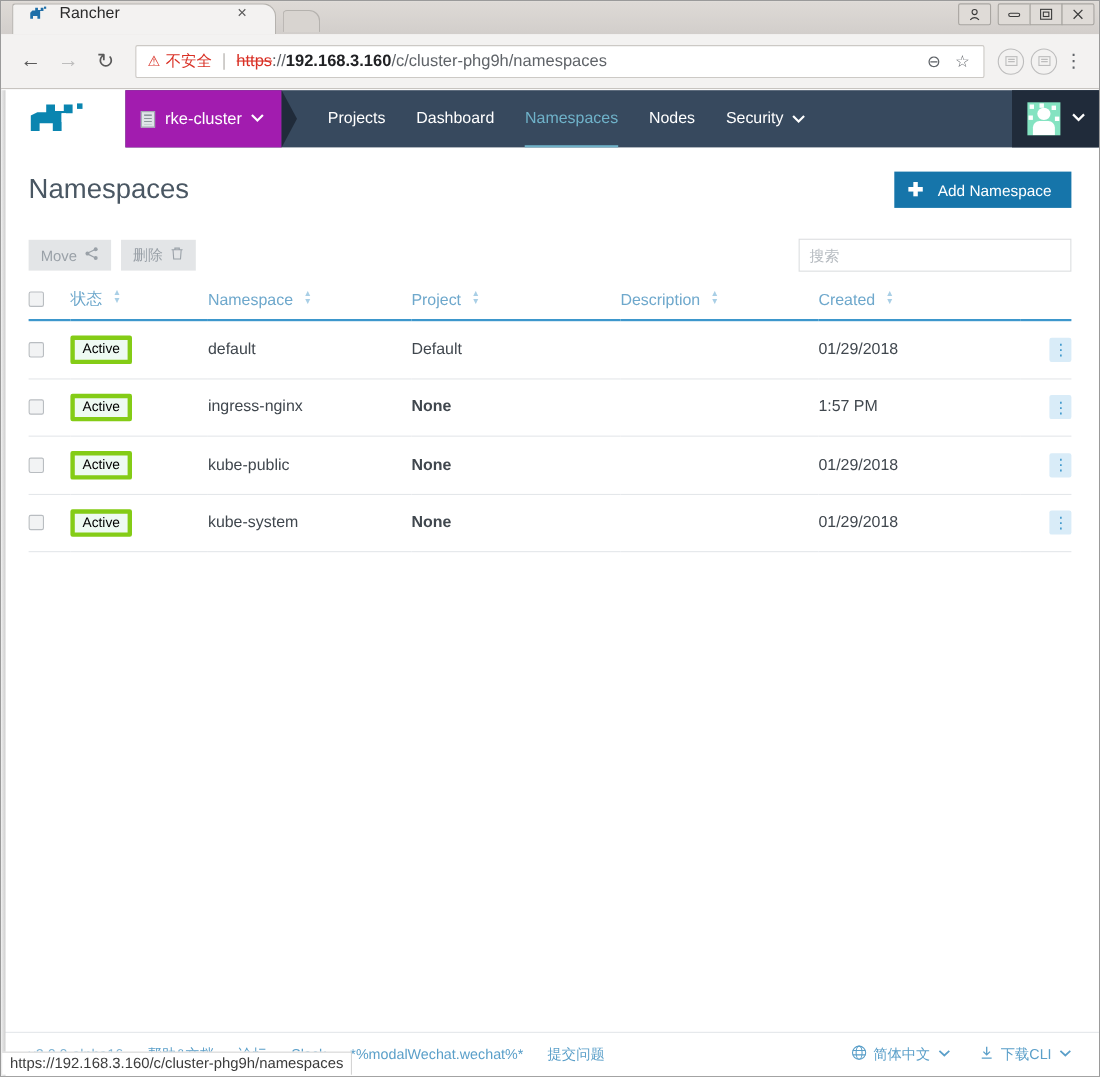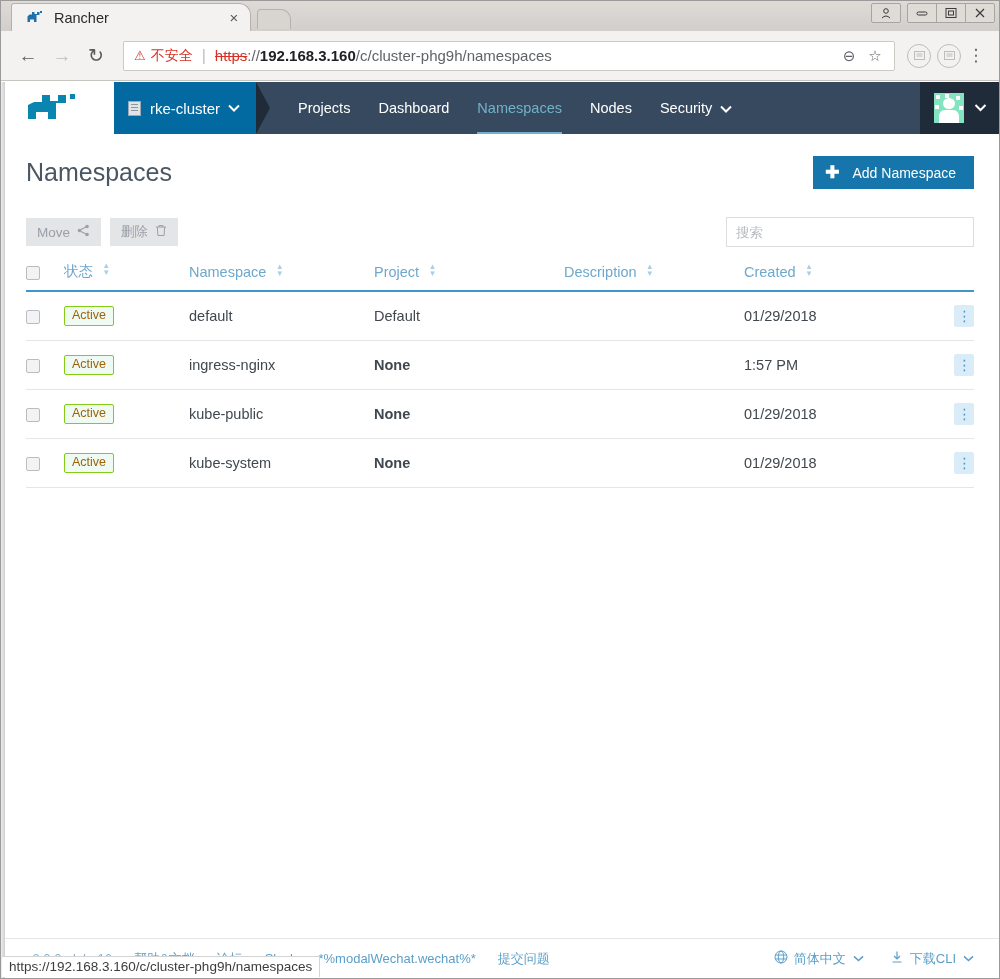--- a/index.html
+++ b/index.html
@@ -28,22 +28,22 @@
   }
   .tab {
     position: relative;
     height: 28px;
     width: 240px;
     background: #f3f2f1;
     border: 1px solid #b5b2ae;
     border-bottom: none;
     border-radius: 3px 12px 0 0;
     display: flex;
-    align-items: center;
-    padding: 0 8px 0 14px;
+    align-items: flex-start;
+    padding: 0 22px 0 14px;
     transform: skewX(0deg);
   }
   .tab-favicon { width: 18px; height: 18px; margin-right: 10px; flex: none; }
   .tab-title {
     font-size: 14.5px;
     color: #2b2b2b;
     flex: 1;
     white-space: nowrap;
     overflow: hidden;
   }
@@ -160,21 +160,21 @@
     flex: none;
   }
   .nav-main {
     flex: 1;
     background: #37495e;
     display: flex;
     align-items: center;
     position: relative;
   }
   .cluster-chip {
-    background: #0369a1;
+    background: #a21caf;
     height: 52px;
     display: flex; align-items: center;
     padding: 0 16px 0 14px;
     position: relative;
     flex: none;
   }
   .cluster-chip:after {
     content: "";
     position: absolute;
     right: -14px; top: 0;
@@ -342,22 +342,22 @@
     width: 14px; height: 14px;
     border: 1px solid #b9bdc1;
     background: #f2f3f4;
     display: inline-block;
     border-radius: 2px;
     cursor: pointer;
     vertical-align: middle;
   }
   .badge {
     display: inline-block;
-    border: 1px solid #84cc16;
-    color: #a16207;
+    border: 4px solid #84cc16;
+    color: #000000;
     background: #eefaf2;
     font-size: 12.5px;
     padding: 2px 7px 3px 7px;
     border-radius: 2px;
     line-height: 1;
   }
   .strong { font-weight: bold; color: #32383e; }
   .kebab {
     width: 20px; height: 22px;
     background: #d9ecf8;

